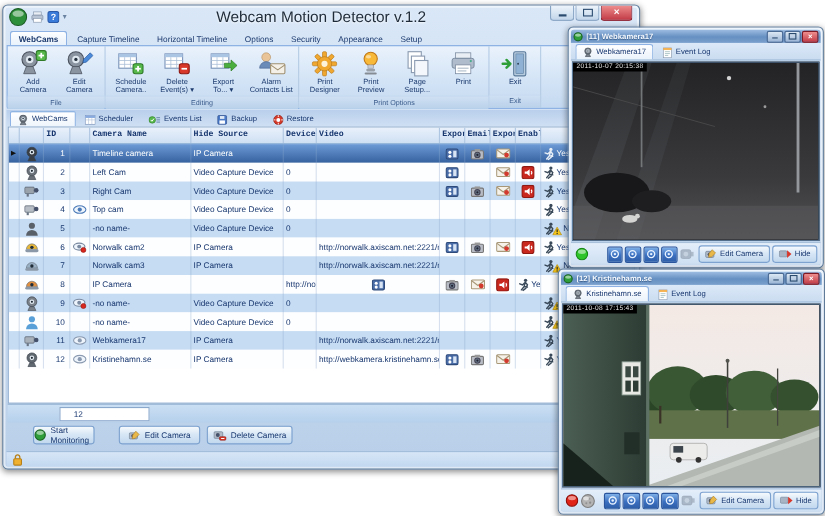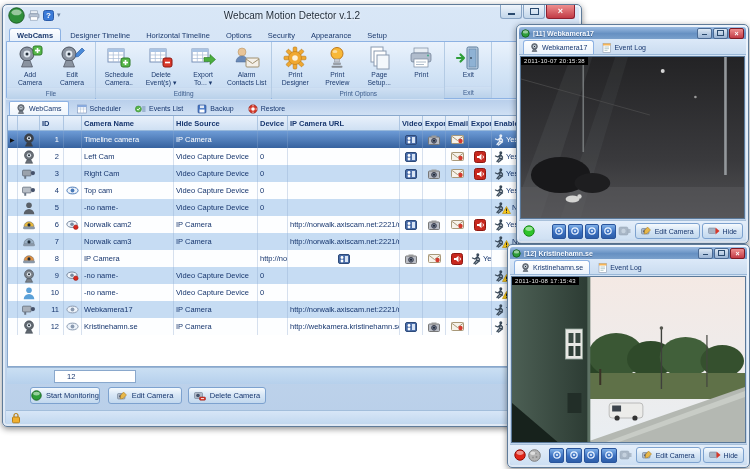--- a/index.html
+++ b/index.html
@@ -5,21 +5,21 @@
   html,body{margin:0;padding:0;}
   body{width:750px;height:469px;position:relative;background:#fff;
        font-family:"Liberation Sans","DejaVu Sans",sans-serif;overflow:hidden;
        -webkit-font-smoothing:antialiased;}
   .win{position:absolute;border-radius:5px;border:1px solid #5f7b99;
        background:linear-gradient(#d9e7f7,#b9cfe9);
        box-shadow:0 2px 6px rgba(0,0,0,.45), inset 0 0 0 2px rgba(255,255,255,.55);}
   
   #main-window{left:2px;top:4px;width:578px;height:421px;z-index:1;}
   .mw-title{position:absolute;left:0;top:0;right:0;height:20px;display:flex;align-items:center;}
-  .mw-title .title{position:absolute;left:0;right:0;text-align:center;font-size:10px;color:#1e2a38;
+  .mw-title .title{position:absolute;left:0;right:0;text-align:center;font-size:14px;color:#1e2a38;
        text-shadow:0 1px 2px rgba(255,255,255,.9);}
   .qat{display:flex;align-items:center;gap:3px;padding-left:5px;z-index:2;}
   .qat .sep{color:#6a82a0;font-size:7px;}
   .winbtns{position:absolute;right:6px;top:0;display:flex;z-index:3;}
   .wbtn{width:20px;height:13px;border:1px solid #88a4c4;border-top:none;border-radius:0 0 3px 3px;
         background:linear-gradient(#eef4fb,#c2d6ea);display:flex;align-items:center;justify-content:center;margin-left:1px;}
   .wbtn.close{background:linear-gradient(#ee8e8e,#c23b46);border-color:#8e2030;width:27px;}
   .glyph-min{width:7px;height:2px;background:#2a4a6e;margin-top:5px;}
   .glyph-max{width:7px;height:5px;border:1px solid #2a4a6e;}
   .glyph-close{color:#fff;font-size:9px;line-height:9px;font-weight:bold;}
@@ -39,21 +39,21 @@
         background:linear-gradient(#cfe0f3,#b9d1ea);border-top:1px solid #c8daf0;}
   .vtabs{position:absolute;top:95px;left:3px;right:3px;height:15px;
         background:linear-gradient(#b9cfeb,#cfe0f4);display:flex;align-items:flex-end;padding-left:3px;gap:2px;box-sizing:border-box;}
   .vtab{height:13px;display:flex;align-items:center;gap:3px;padding:0 6px;font-size:7px;color:#17366e;white-space:nowrap;}
   .vtab.active{background:linear-gradient(#fff,#eef5fc);border:1px solid #8db2e3;border-bottom:none;border-radius:2px 2px 0 0;}
   .table{position:absolute;left:4px;right:4px;top:110px;height:252px;background:#fff;
         border:1px solid #89a8cc;overflow:hidden;box-sizing:border-box;}
   .thead,.trow{display:grid;grid-template-columns:10px 22px 24px 18px 92px 84px 30px 112px 23px 23px 23px 23px minmax(0,1fr);}
   .thead{height:14px;background:linear-gradient(#e9f1fb,#cfe0f3);border-bottom:1px solid #96b7da;
         font-size:7.5px;font-weight:bold;color:#17366e;}
-  .thead>div{display:flex;align-items:center;padding-left:2px;border-right:1px solid #aec6e2;overflow:hidden;white-space:nowrap;}
+  .thead>div{display:flex;align-items:center;padding-left:2px;border-right:1px solid #aec6e2;overflow:hidden;white-space:nowrap;font-family:Liberation Mono, monospace;}
   .trow{height:17px;font-size:7.5px;color:#17366e;background:#fdfeff;}
   .trow.blue{background:#c6dcf3;}
   .trow.sel{background:linear-gradient(#6d9bd6,#36629f);color:#fff;}
   .trow>div{display:flex;align-items:center;padding-left:2px;border-right:1px solid rgba(140,170,205,.35);
         overflow:hidden;white-space:nowrap;height:100%;box-sizing:border-box;}
   .trow>div.cicon,.trow>div.cflag,.trow>div.ceye{justify-content:center;padding-left:0;}
   .trow>div.cid{justify-content:flex-end;padding-right:4px;}
   .selarrow{font-size:6px;color:#111;}
   .tfooter{position:absolute;left:4px;right:4px;top:362px;height:16px;
         background:linear-gradient(#cadff3,#b6d0ec);border-top:1px solid #9ab5d5;}
@@ -135,21 +135,21 @@
           <div class="glyph-max"></div>
         </div>
       <div class="wbtn close">
           <span class="glyph-close">×</span>
         </div>
     </div>
   </div>
 
   <div class="rtabs" id="ribbon-tabs">
       <div class="rtab active">WebCams</div>
-      <div class="rtab">Designer Timeline</div>
+      <div class="rtab">Capture Timeline</div>
       <div class="rtab">Horizontal Timeline</div>
       <div class="rtab">Options</div>
       <div class="rtab">Security</div>
       <div class="rtab">Appearance</div>
       <div class="rtab">Setup</div>
     </div>
   <div class="ribbon" id="ribbon-groups">
       <div class="rgroup">
         <div class="rbtns">
           <div class="rbtn">
@@ -371,21 +371,20 @@
 
   <div class="table">
     <div class="thead">
       <div></div>
       <div></div>
       <div>ID</div>
       <div></div>
       <div>Camera Name</div>
       <div>Hide Source</div>
       <div>Device</div>
-      <div>IP Camera URL</div>
       <div>Video</div>
       <div>Export</div>
       <div>Email</div>
       <div>Export</div>
       <div>Enable Motion</div>
     </div>
     <div id="table-body">
         <div class="trow sel">
           <div class="c">
             <span class="selarrow">▶</span>
@@ -1006,21 +1005,21 @@
           </div>
         </div>
       </div>
   </div>
 
   <div class="tfooter">
     <div class="countbox">12</div>
   </div>
 
   <div class="actions" id="action-buttons">
-      <div class="abtn" style="left: 24px; width: 70px;">
+      <div class="abtn" style="left: 24px; width: 56px;">
         <span class="ic">
           <svg width="11" height="11" viewBox="0 0 11 11" xmlns="http://www.w3.org/2000/svg">
             <circle cx="5.5" cy="5.5" r="4.7" fill="#2e9e3a" stroke="#1a6424"></circle>
             <ellipse cx="5.5" cy="3.52" rx="3.3" ry="1.87" fill="#fff" opacity="0.5"></ellipse>
           </svg>
         </span>
         <span>Start Monitoring</span>
       </div>
       <div class="abtn" style="left: 102px; width: 74px;">
         <span class="ic">

